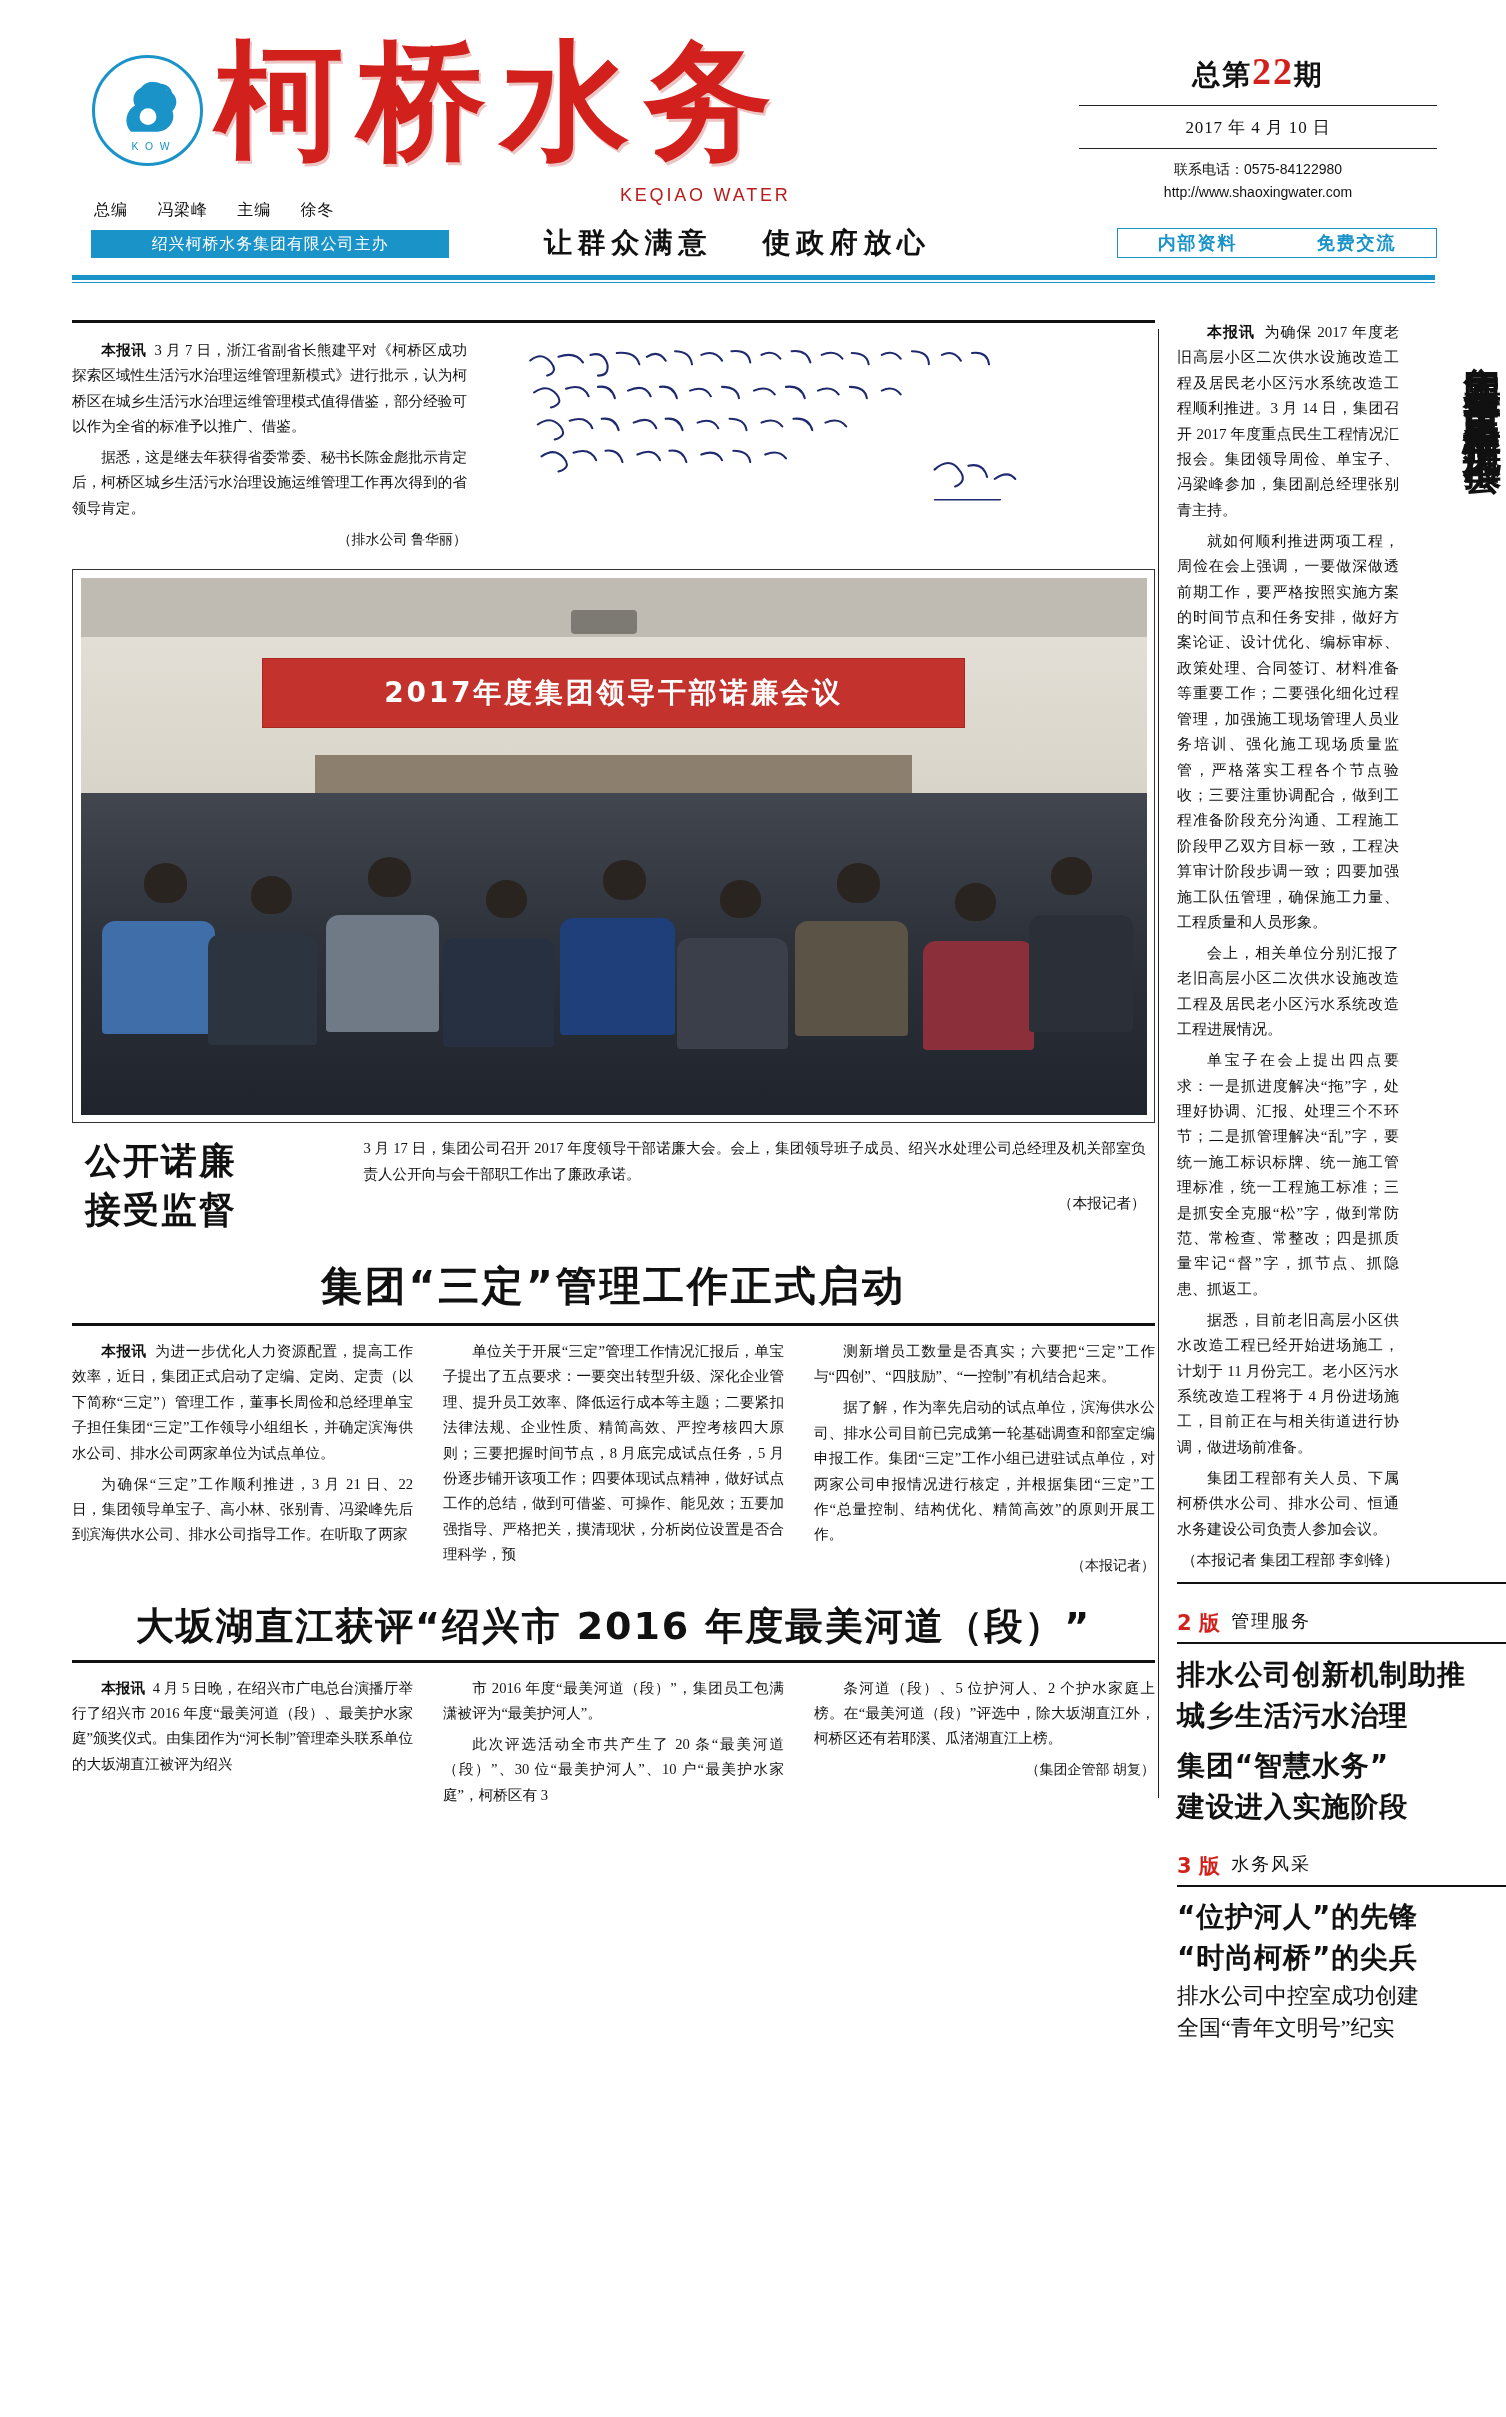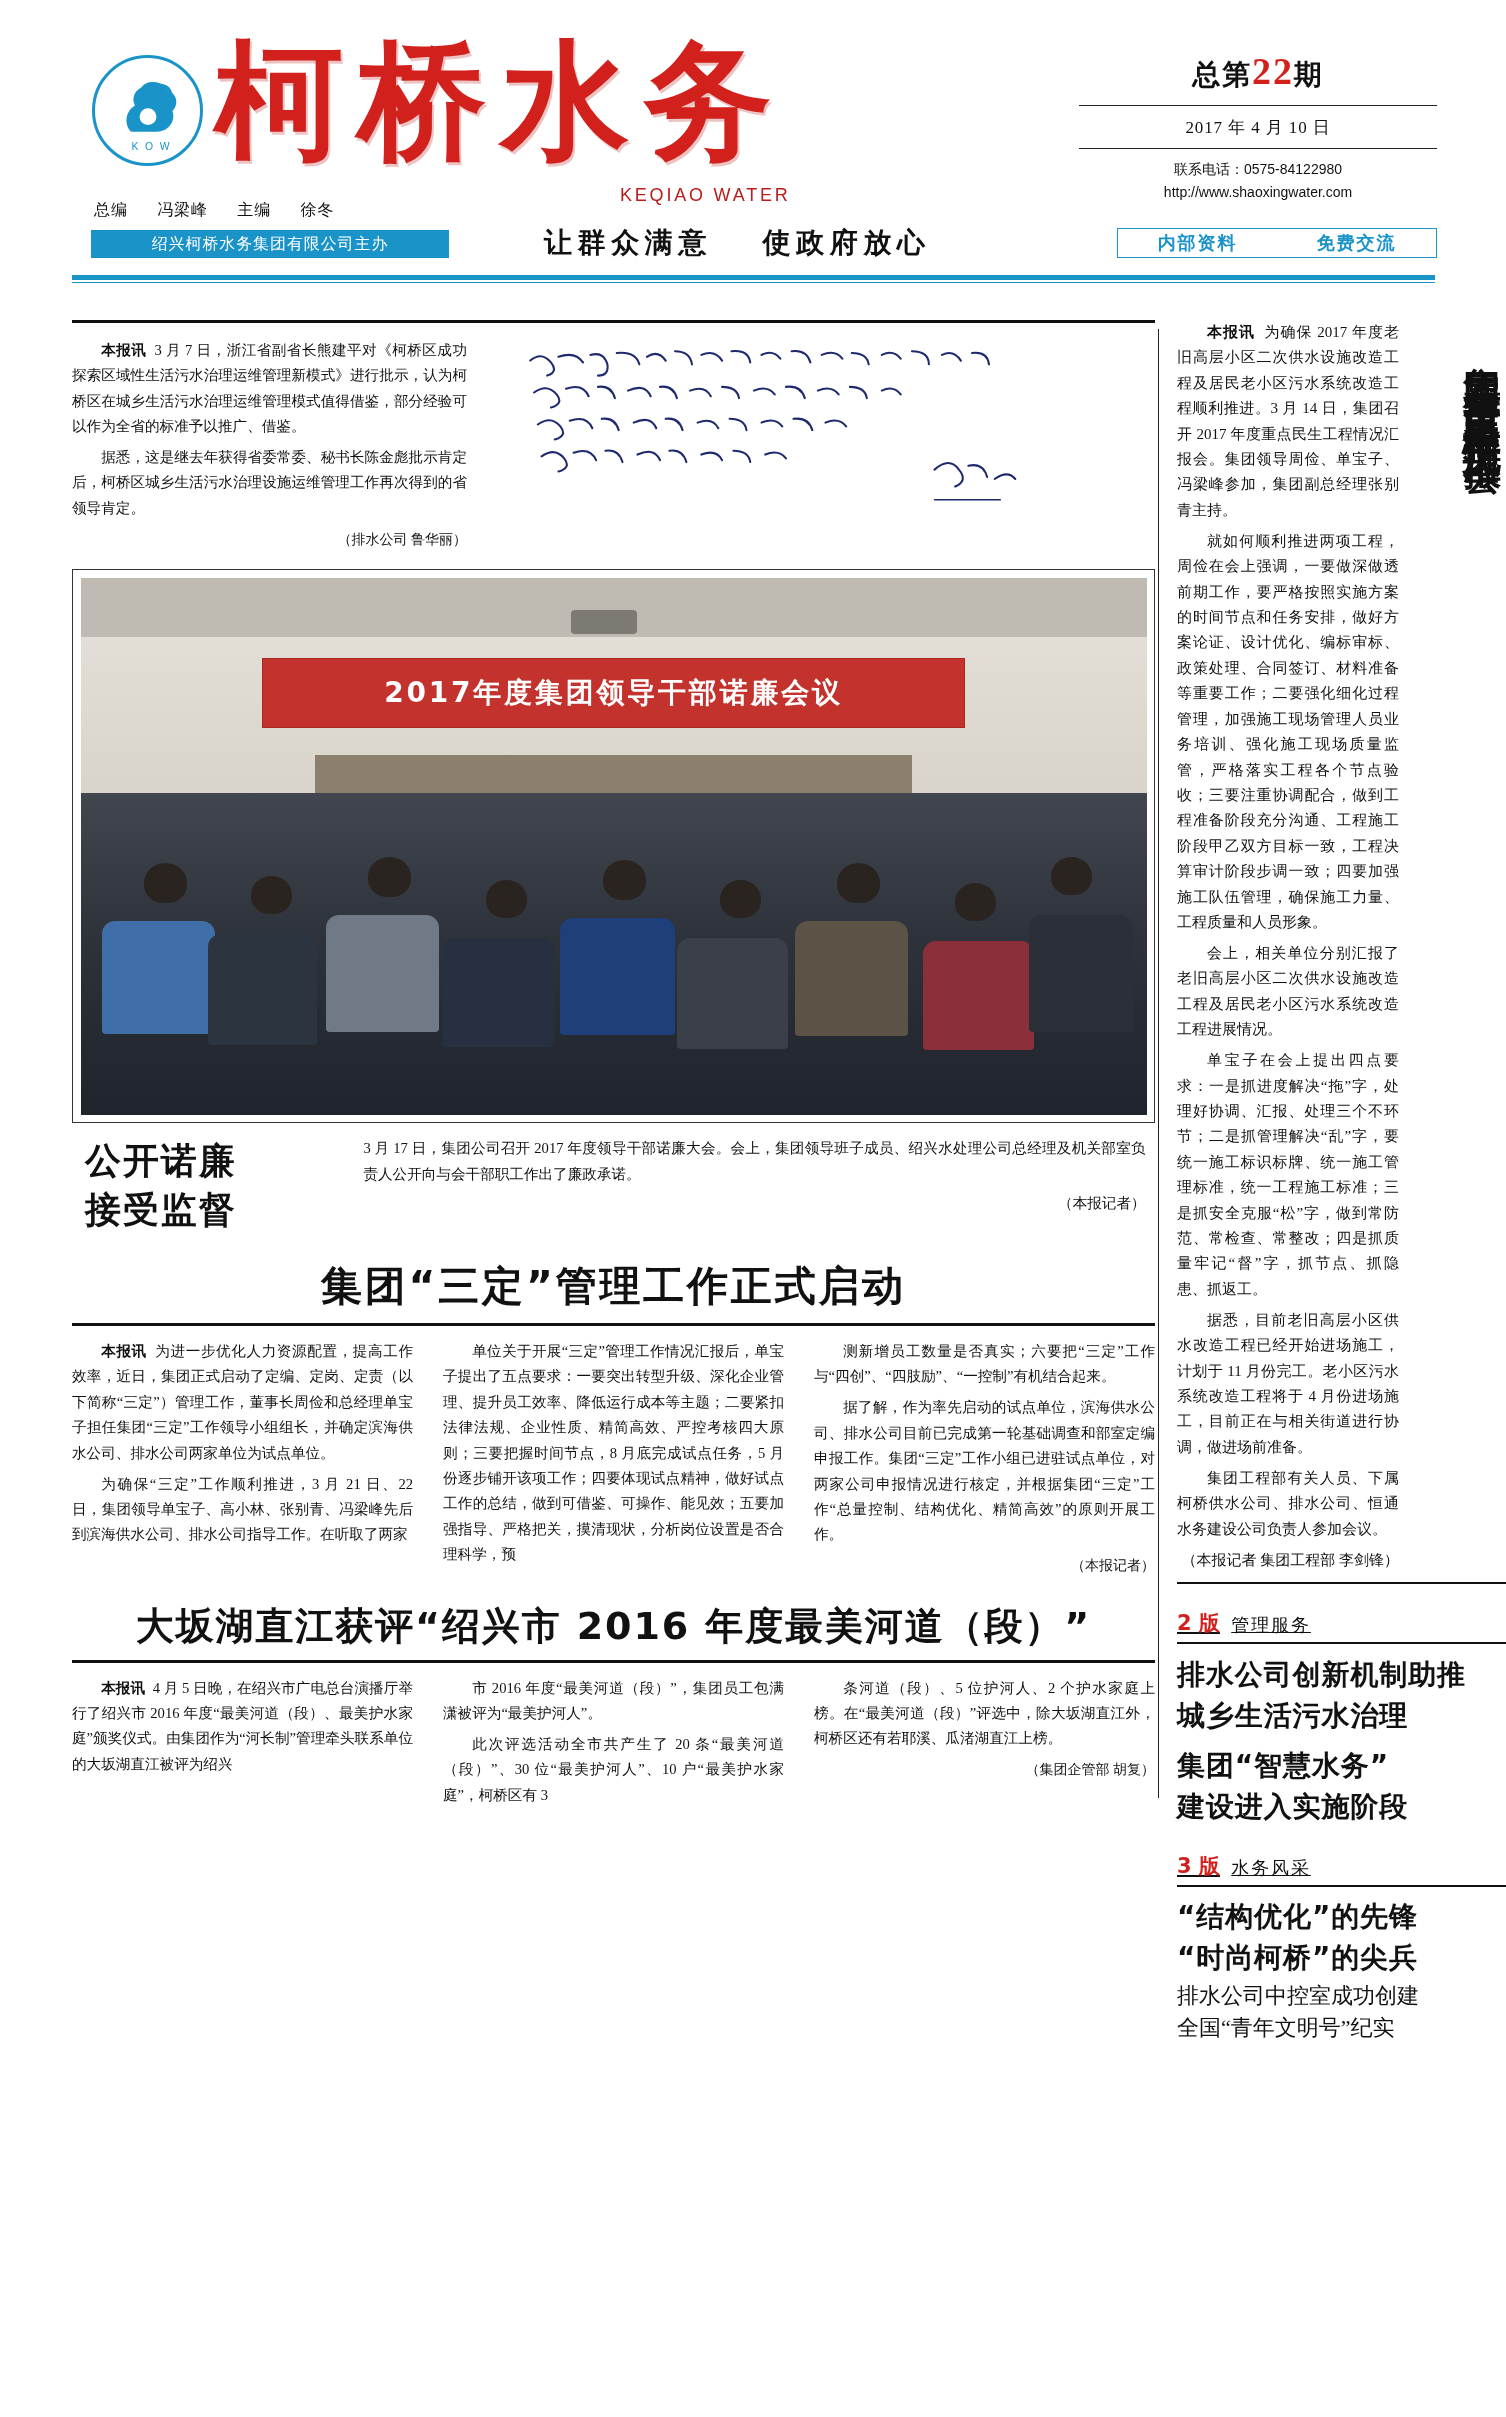--- a/index.html
+++ b/index.html
@@ -156,21 +156,21 @@
     position:absolute; right:0; top:17px;
     writing-mode:vertical-rl; text-orientation:upright;
     font-size:38px; font-weight:bold; letter-spacing:5.6px;
     font-family:"DejaVu Sans", sans-serif; height:847px;
   }
   .right-art { width:222px; font-size:15px; line-height:25.4px; text-align:justify; }
   .right-art p { margin:0 0 5.6px 0; text-indent:2em; }
   .right-art .byline2 { text-align:right; text-indent:0; }
 
   .idx-block { margin-top:24.5px; }
-  .idx-head { display:flex; align-items:flex-end; gap:11.3px; margin-bottom:5.6px;text-decoration:underline; }
+  .idx-head { display:flex; align-items:flex-start; gap:11.3px; margin-bottom:5.6px; }
   .idx-num { color:#d2211c; font-size:21px; font-weight:bold; font-family:"DejaVu Sans", sans-serif;}
   .idx-cat { font-size:18px; letter-spacing:1.9px; }
   .idx-rule { height:1.9px; background:#111; margin:3.8px 0 9.4px; }
   .idx-title { font-size:28px; font-weight:bold; line-height:41px; letter-spacing:0.9px; font-family:"DejaVu Sans", sans-serif; }
   .idx-sub { font-size:22px; line-height:28px; margin-top:3.8px; }
 
   .hr-black { height:1.9px; background:#111; }
 </style>
 </head>
 <body>
@@ -344,21 +344,21 @@
         <div class="idx-title" style="margin-top:9.4px">集团“智慧水务”</div>
         <div class="idx-title">建设进入实施阶段</div>
       </div>
 
       <div class="idx-block">
         <div class="idx-head">
           <span class="idx-num">3 版</span>
           <span class="idx-cat">水务风采</span>
         </div>
         <div class="idx-rule"></div>
-        <div class="idx-title">“结构优化”的先锋</div>
+        <div class="idx-title">“位护河人”的先锋</div>
         <div class="idx-title">“时尚柯桥”的尖兵</div>
         <div class="idx-sub">排水公司中控室成功创建</div>
         <div class="idx-sub">全国“青年文明号”纪实</div>
       </div>
 
     </div>
   </div>
 </div>
 
 

